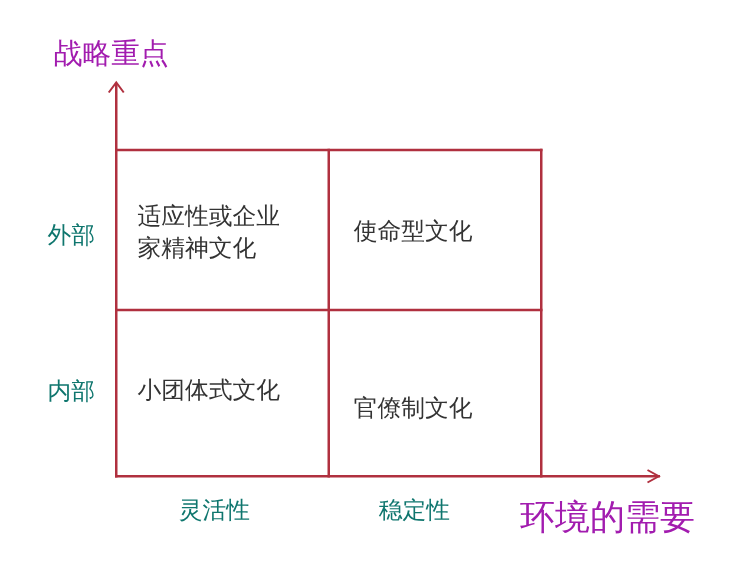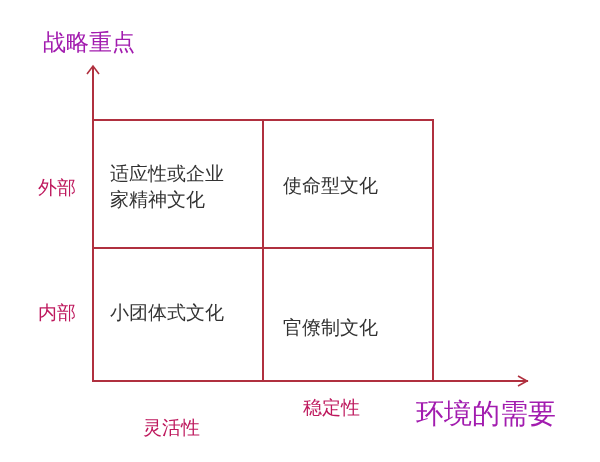--- a/index.html
+++ b/index.html
@@ -2,21 +2,21 @@
 <html><head>
 <meta charset="utf-8">
 <style>
   html, body { margin:0; padding:0; background:#ffffff; }
   body { width:600px; height:462px; position:relative; overflow:hidden;
          font-family: "DejaVu Sans", "Liberation Sans", sans-serif; color:#2a2a2a; }
   .abs { position:absolute; }
   .line { position:absolute; background:#b0303f; }
   .txt { position:absolute; white-space:nowrap; }
   .axis-title { font-size:23px; color:#a21caf;text-align:center; }
-  .label { font-size:19px; color:#be185d; }
+  .label { font-size:19px; color:#0f766e; }
   .cell-text { font-size:19px; color:#333; line-height:26px; }
   svg.arrow { position:absolute; overflow:visible; }
 </style>
 </head>
 <body>
 
 <div class="txt axis-title" style="left:43px; top:27px;">战略重点</div>
 
 <div class="line" style="left:92px; top:67px; width:2px; height:315px;"></div>
 <svg class="arrow" style="left:86px; top:64px;" width="14" height="12">
@@ -37,16 +37,16 @@
 <div class="txt label" style="left:38px; top:300px;text-align:right;">内部</div>
 
 <div class="abs" style="left:110px; top:160px;">
   <div class="cell-text">适应性或企业</div>
   <div class="cell-text">家精神文化</div>
 </div>
 <div class="txt cell-text" style="left:283px; top:172px;">使命型文化</div>
 <div class="txt cell-text" style="left:110px; top:299px;">小团体式文化</div>
 <div class="txt cell-text" style="left:283px; top:299px;margin-top:15px;">官僚制文化</div>
 
-<div class="txt label" style="left:143px; top:395px;margin-top:20px;">灵活性</div>
+<div class="txt label" style="left:143px; top:395px;">灵活性</div>
 <div class="txt label" style="left:303px; top:395px;">稳定性</div>
 
 <div class="txt axis-title" style="left:416px; top:395px; font-size:28px;">环境的需要</div>
 
 </body></html>

